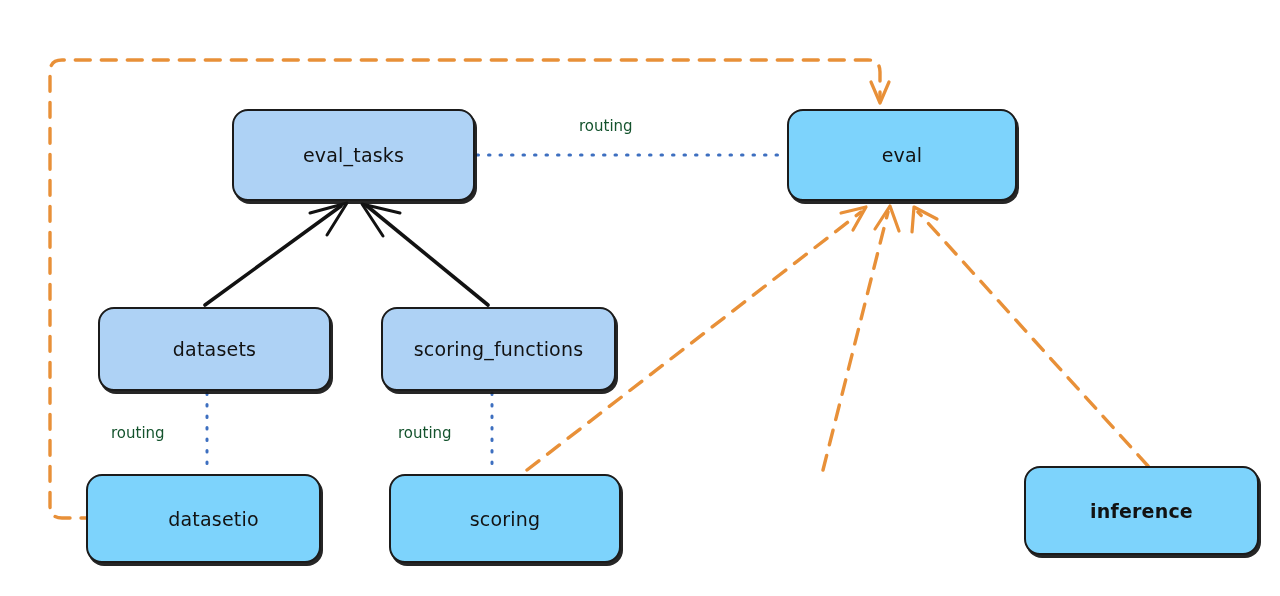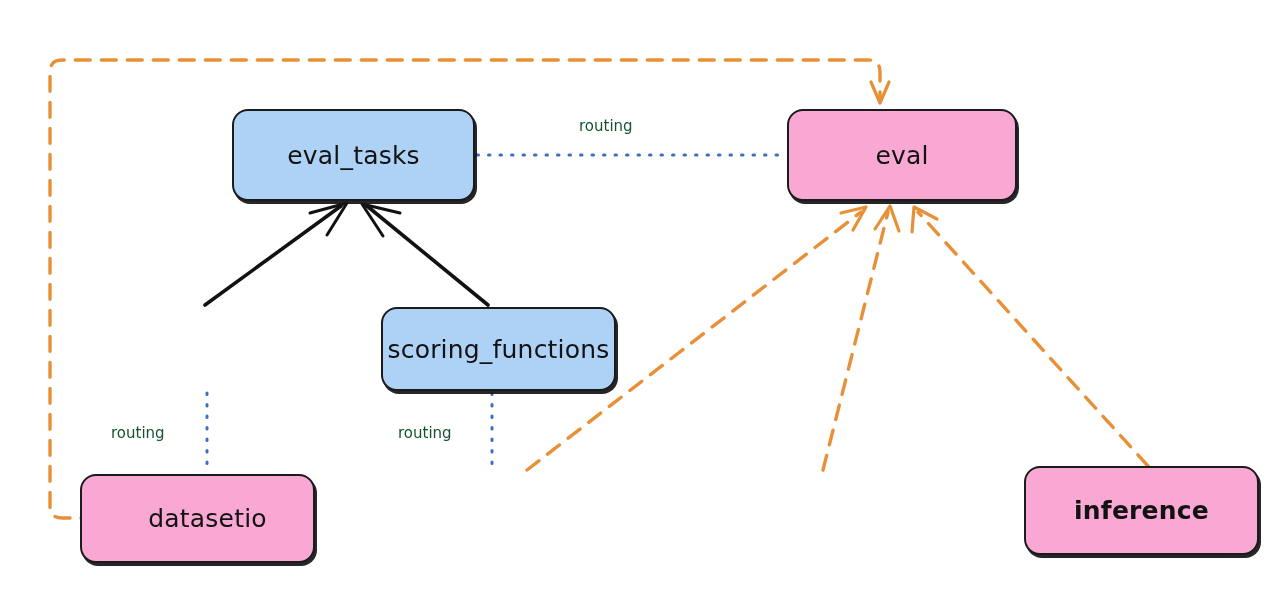--- a/index.html
+++ b/index.html
@@ -34,25 +34,25 @@
     border-radius: 16px;
     display: flex;
     align-items: center;
     justify-content: center;
     box-shadow: 2px 3px 0 0 rgba(20,20,20,0.92);
   }
   .node-api {
     background: #aed2f5;
   }
   .node-provider {
-    background: #f9a8d4;
+    background: #7dd3fc;
   }
   .node-label {
     font-family: "DejaVu Sans", sans-serif;
-    font-size: 25px;
+    font-size: 19px;
     color: #121212;
     letter-spacing: 0.2px;
     white-space: nowrap;
     user-select: none;
   }
   .edge-label {
     position: absolute;
     font-family: "DejaVu Sans", sans-serif;
     font-size: 15px;
     color: #14532d;
@@ -112,29 +112,35 @@
   </svg>
 
   <div class="node node-api" style="left:232px; top:109px; width:243px; height:92px;">
     <span class="node-label">eval_tasks</span>
   </div>
 
   <div class="node node-provider" style="left:787px; top:109px; width:230px; height:92px;">
     <span class="node-label">eval</span>
   </div>
 
+  <div class="node node-api" style="left:98px; top:307px; width:233px; height:84px;">
+    <span class="node-label">datasets</span>
+  </div>
 
   <div class="node node-api" style="left:381px; top:307px; width:235px; height:84px;">
     <span class="node-label">scoring_functions</span>
   </div>
 
-  <div class="node node-provider" style="left:80px; top:474px; width:235px; height:89px;padding-left:20px;">
+  <div class="node node-provider" style="left:86px; top:474px; width:235px; height:89px;padding-left:20px;">
     <span class="node-label">datasetio</span>
   </div>
 
+  <div class="node node-provider" style="left:389px; top:474px; width:232px; height:89px;">
+    <span class="node-label">scoring</span>
+  </div>
 
 
   <div class="node node-provider" style="left:1024px; top:466px; width:235px; height:89px;font-weight:bold;">
     <span class="node-label">inference</span>
   </div>
 
   <span class="edge-label" style="left:579px; top:117px;">routing</span>
 
   <span class="edge-label" style="left:111px; top:424px;">routing</span>
 

